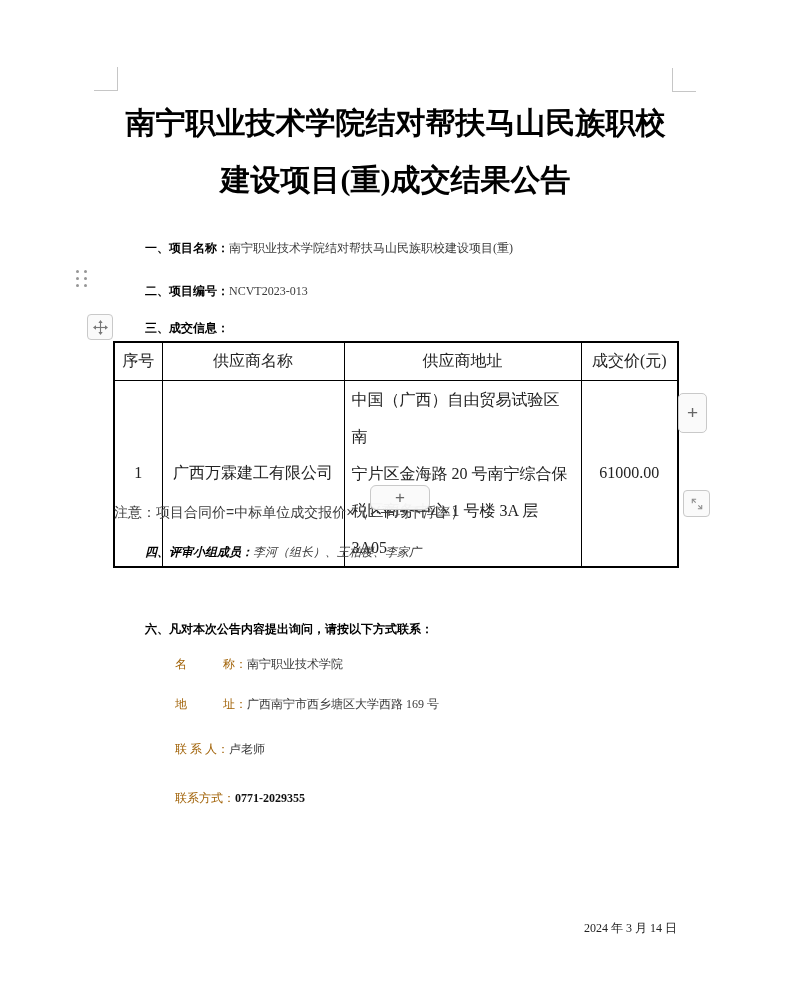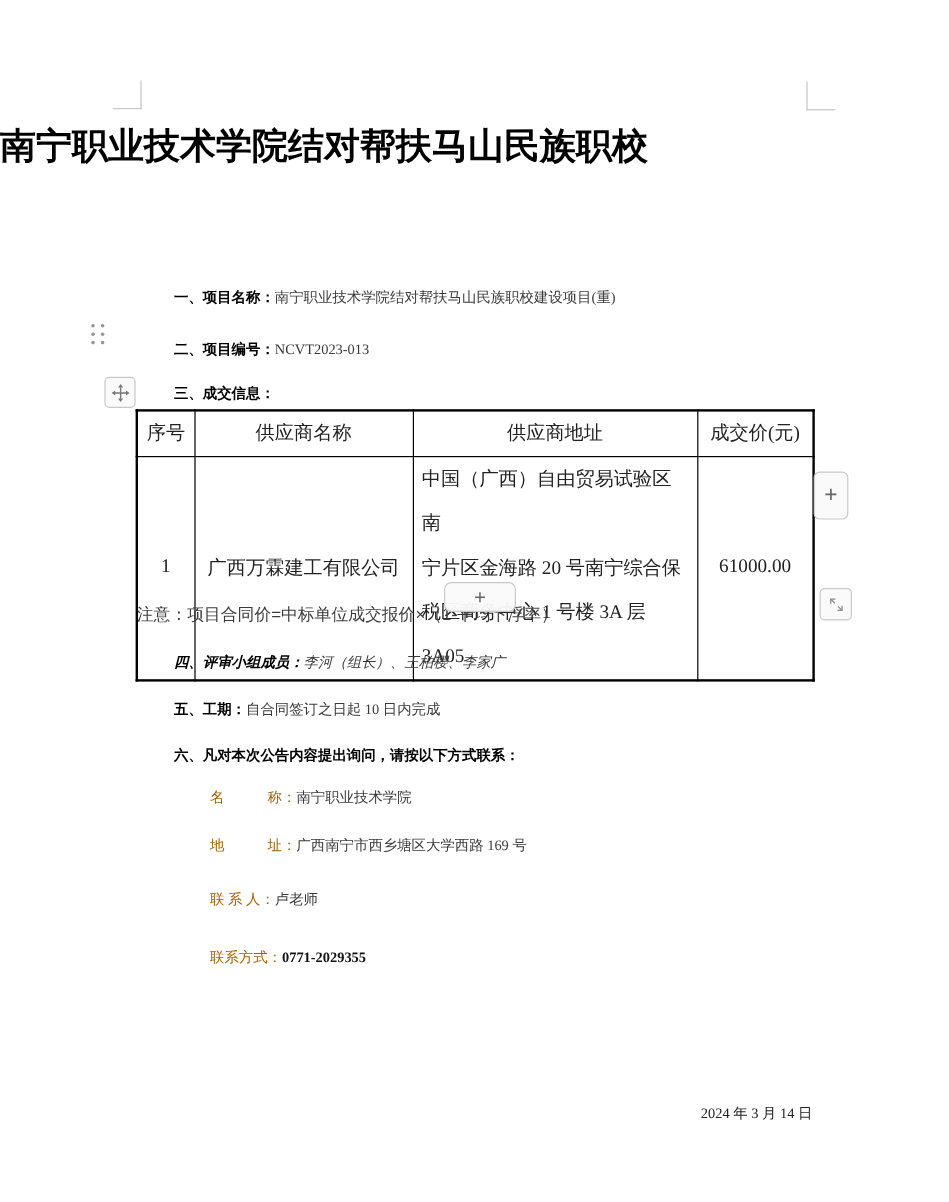--- a/index.html
+++ b/index.html
@@ -8,21 +8,21 @@
     position:relative; width:791px; height:1002px; background:#ffffff;
     font-family:"Liberation Serif","DejaVu Serif",serif; color:#333;
     overflow:hidden;
   }
   
   .crop { position:absolute; width:24px; height:24px; }
   .crop-tl { left:94px; top:67px; border-right:1px solid #c6c6c6; border-bottom:1px solid #c6c6c6; }
   .crop-tr { left:672px; top:68px; border-left:1px solid #c6c6c6; border-bottom:1px solid #c6c6c6; }
 
   
-  .title { position:absolute; top:94px; left:0; width:100%; text-align:left;
+  .title { position:absolute; top:94px; left:0; width:100%; text-align:center;
     font-weight:700; color:#000; font-size:30px; line-height:57px;
     font-family:"Liberation Serif","DejaVu Serif",serif; }
 
   
   .line { position:absolute; font-size:12px; line-height:20px; white-space:nowrap; }
   .lbl  { font-family:"Liberation Sans","DejaVu Sans",sans-serif; font-weight:700; color:#000; }
   .txt  { font-family:"Liberation Serif","DejaVu Serif",serif; color:#3a3a3a; }
   .p-s1 { top:238px; left:145px; }
   .p-s2 { top:281px; left:145px; }
   .p-s3 { top:318px; left:145px; }
@@ -66,20 +66,21 @@
 </head>
 <body>
 
 <div class="page">
 
   <div class="crop crop-tl"></div>
   <div class="crop crop-tr"></div>
 
   <div class="title">
     <div>南宁职业技术学院结对帮扶马山民族职校</div>
+    <div>建设项目(重)成交结果公告</div>
   </div>
 
   <p class="line p-s1">
     <span class="lbl">一、项目名称：</span><span class="txt">南宁职业技术学院结对帮扶马山民族职校建设项目(重)</span>
   </p>
   <p class="line p-s2">
     <span class="lbl">二、项目编号：</span><span class="txt">NCVT2023-013</span>
   </p>
   <p class="line p-s3">
     <span class="lbl">三、成交信息：</span>
@@ -111,23 +112,20 @@
       </tr>
     </tbody>
   </table>
 
   <p class="line p-note">
     <span class="txt">注意：项目合同价=中标单位成交报价×（1-平均下浮率）</span>
   </p>
 
   <p class="line p-s4">
     <span class="lbl">四、评审小组成员：</span><span class="txt">李河（组长）、王柏樱、李家广</span>
-  </p>
-  <p class="line p-s5">
-    <span class="lbl">五、工期：</span><span class="txt">自合同签订之日起 10 日内完成</span>
   </p>
   <p class="line p-s6">
     <span class="lbl">六、凡对本次公告内容提出询问，请按以下方式联系：</span>
   </p>
 
   <p class="line contact p-c1">
     <span class="lbl">名　　　称：</span><span class="txt">南宁职业技术学院</span>
   </p>
   <p class="line contact p-c2">
     <span class="lbl">地　　　址：</span><span class="txt">广西南宁市西乡塘区大学西路 169 号</span>

